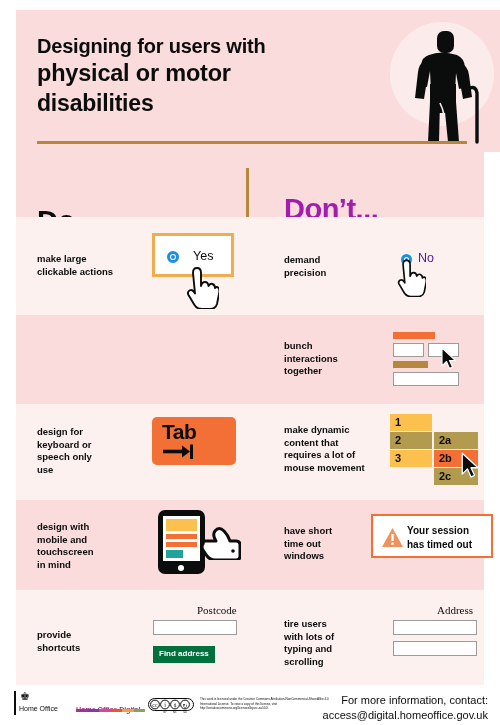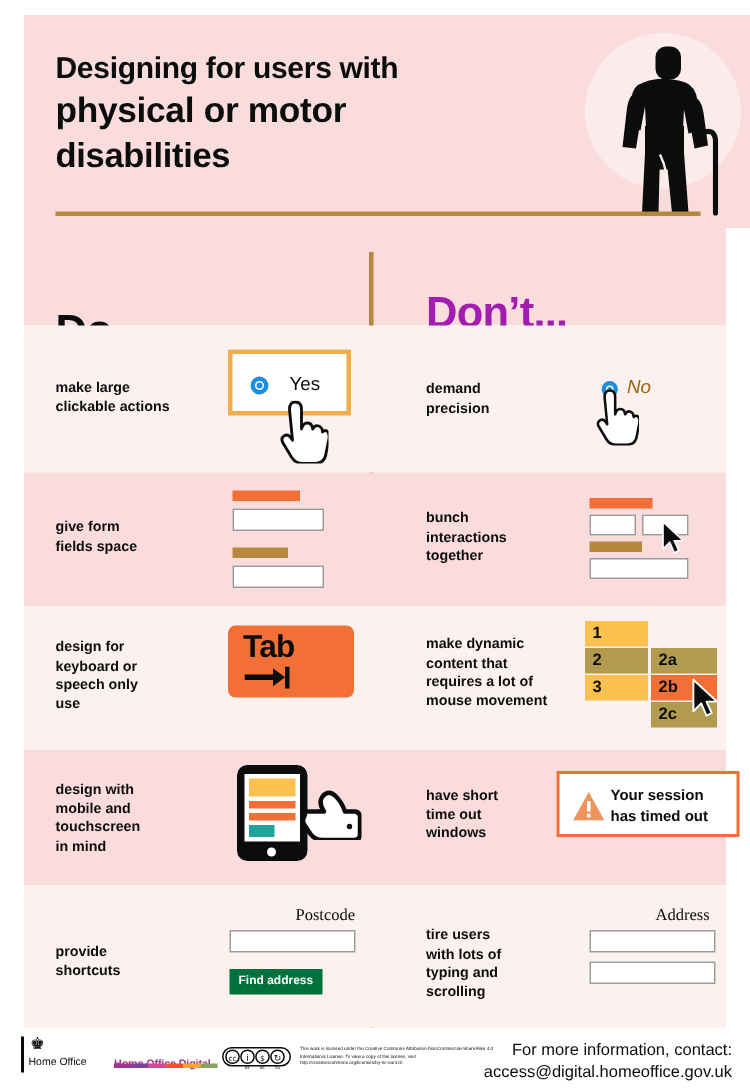--- a/index.html
+++ b/index.html
@@ -196,22 +196,21 @@
   }
   .nogroup .radio-sm::after {
     content:"";
     position:absolute; left:1px; top:1px;
     width:3px;height:3px;border-radius:50%;background:#1d8fe0;
   }
   .nogroup .nolabel {
     position: absolute;
     left: 17px; top: 0;
     font-size: 12.5px;
-    color: #a16207;
-    font-style: italic;
+    color: #4c1d95;
   }
 
   .cursor-hand { position: absolute; }
   .cursor-arrow { position: absolute; }
 
   
   .bar {
     position: absolute;
     height: 7px;
   }
@@ -488,31 +487,20 @@
 
       <div class="cursor-hand" style="left:143px;top:42px;">
         <svg width="30" height="38" viewBox="0 0 34 42" xmlns="http://www.w3.org/2000/svg">
           <path d="M8 6 q0 -5 4 -5 q4 0 4 5 l0 13 q1 -4 4 -4 q3 0 3.5 4 q1.5 -3 4 -2 q2.5 1 2.5 4 q2 -2 3.5 0 q1.5 2 0.5 6 l-2 10 q-1.5 5 -7 5 l-8 0 q-5 0 -7.5 -4 l-6 -10 q-1.5 -3 1 -4.5 q2.5 -1.5 4.5 1.5 l1 1.5 z" fill="#ffffff" stroke="#0b0c0c" stroke-width="1.9" stroke-linejoin="round"></path>
         </svg>
       </div>
     </div>
   </div>
 
   <div class="row shade-dark" style="top:315px;height:89px;">
-    <div class="cell cell-do">
-      <div class="label" style="top:31px;">
-        <span>give form</span><br>
-        <span>fields space</span>
-      </div>
-
-      <span class="bar bar-orange" style="left:139px;top:12px;width:45px;"></span>
-      <span class="field" style="left:139px;top:24px;width:61px;height:15px;"></span>
-      <span class="bar bar-gold" style="left:139px;top:50px;width:37px;"></span>
-      <span class="field" style="left:139px;top:62px;width:61px;height:15px;"></span>
-    </div>
 
     <div class="cell cell-dont">
       <div class="label" style="top:25px;">
         <span>bunch</span><br>
         <span>interactions</span><br>
         <span>together</span>
       </div>
 
       <span class="bar bar-orange" style="left:140px;top:17px;width:42px;"></span>
       <span class="field" style="left:140px;top:28px;width:31px;height:14px;"></span>

